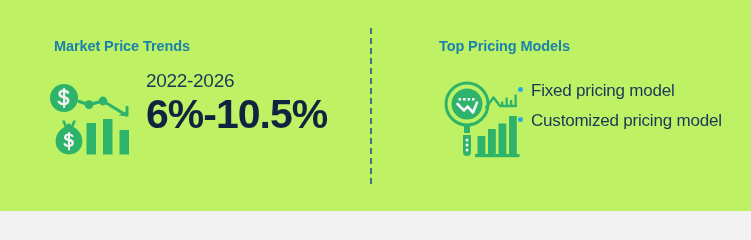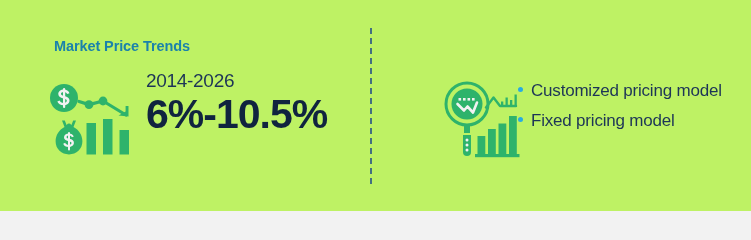--- a/index.html
+++ b/index.html
@@ -157,29 +157,30 @@
           </g>
 
           <rect x="38.5" y="41.0" width="9.5" height="31.5"></rect>
           <rect x="55.0" y="37.0" width="9.5" height="35.5"></rect>
           <rect x="71.5" y="48.0" width="9.5" height="24.5"></rect>
         </g>
       </svg>
     </div>
 
     <div id="left-text">
-      <div class="caption">2014-2026</div>
+      <div class="caption">2022-2026</div>
       <div class="bigfig">6%-10.5%</div>
     </div>
   </div>
 
   <div id="divider"></div>
 
   <div class="panel" id="panel-right">
 
+    <div class="panel-title" id="right-title">Top Pricing Models</div>
 
     <div id="right-icon">
       <svg viewBox="0 0 82 82" width="82" height="82" xmlns="http://www.w3.org/2000/svg">
         <g fill="#2eb36b">
 
           <circle cx="25" cy="24" r="21" fill="none" stroke="#2eb36b" stroke-width="3"></circle>
           <circle cx="25" cy="24" r="15.5"></circle>
           <g fill="#f2f2f2">
             <rect x="16.5" y="18.0" width="2.6" height="2.6"></rect>
             <rect x="21.0" y="18.0" width="2.6" height="2.6"></rect>
@@ -208,22 +209,22 @@
           <rect x="56.5" y="43.5" width="7.8" height="30.5"></rect>
           <rect x="67.0" y="36.0" width="7.8" height="38.0"></rect>
           <rect x="33.0" y="74.0" width="44.5" height="3.2"></rect>
         </g>
       </svg>
     </div>
 
     <ul id="bullet-list">
       <li>
         <span class="bullet-dot"></span>
-        <span class="bullet-label">Customized pricing model</span>
+        <span class="bullet-label">Fixed pricing model</span>
       </li>
       <li>
         <span class="bullet-dot"></span>
-        <span class="bullet-label">Fixed pricing model</span>
+        <span class="bullet-label">Customized pricing model</span>
       </li>
     </ul>
   </div>
 
 </div>
 
 </body></html>

